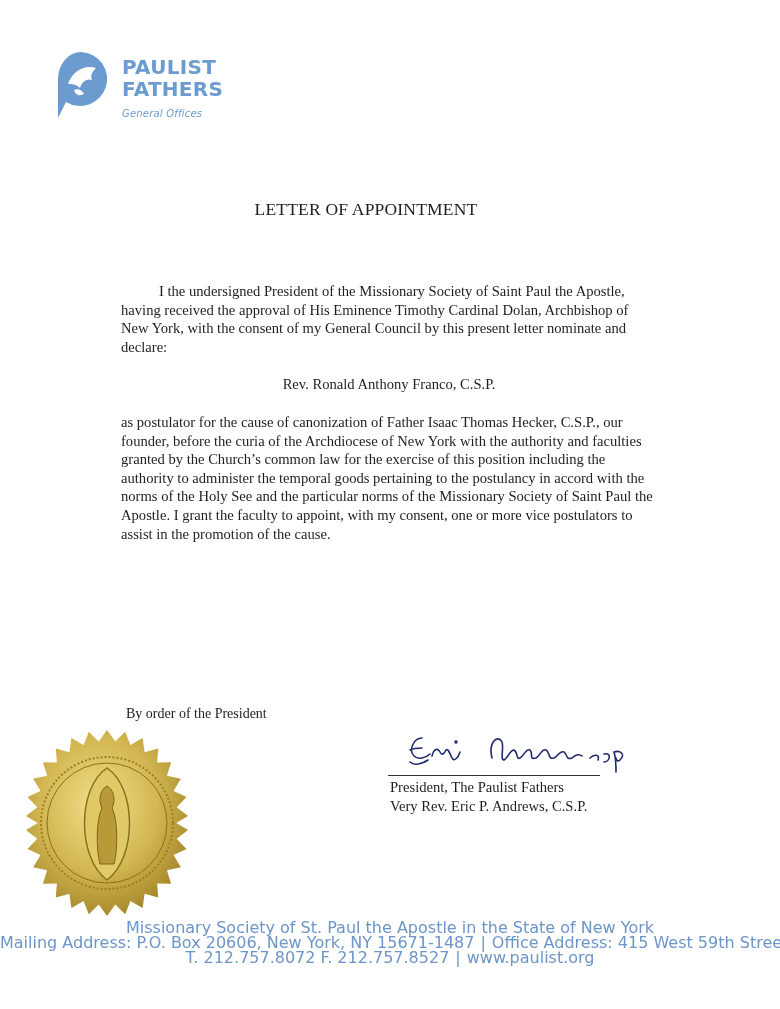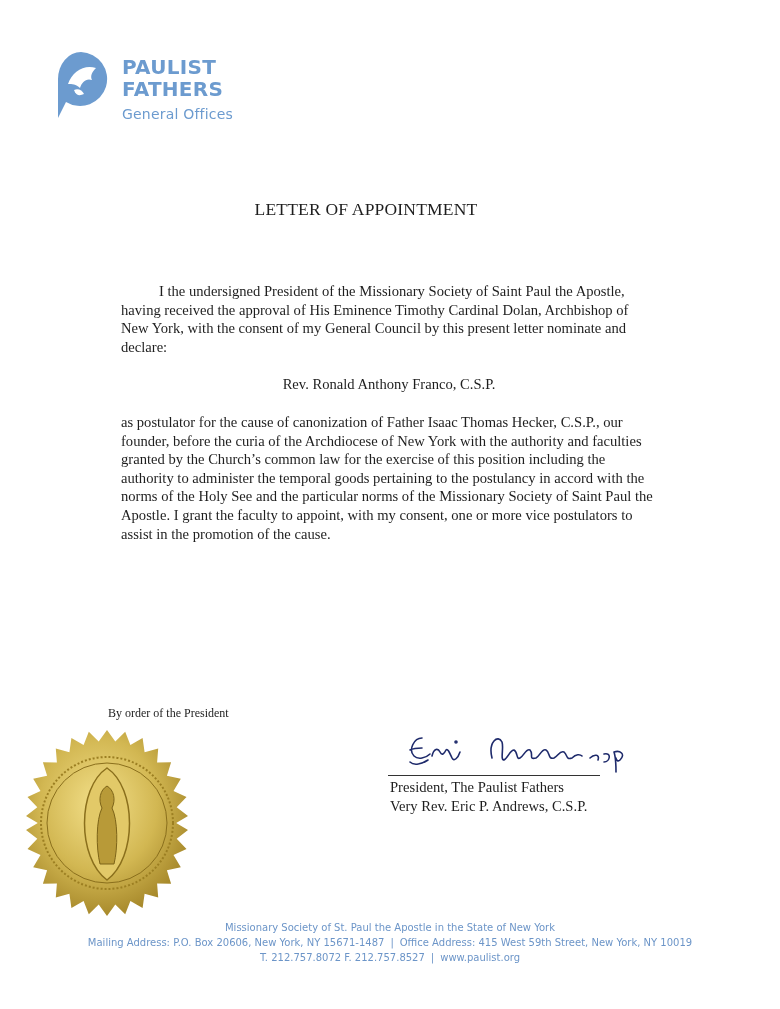--- a/index.html
+++ b/index.html
@@ -3,41 +3,41 @@
 <meta charset="utf-8">
 <style>
   html, body { margin: 0; padding: 0; background: #ffffff; }
   body { width: 780px; height: 1009px; position: relative; overflow: hidden;
          font-family: "Liberation Serif", "DejaVu Serif", serif; color: #1e1e1e; }
   .logo { position: absolute; left: 52px; top: 50px; width: 200px; height: 80px; }
   .logo-mark { position: absolute; left: 0; top: 0; width: 58px; height: 70px; }
   .logo-text { position: absolute; left: 70px; top: 6px; color: #6c9bcf;
                font-family: "DejaVu Sans", sans-serif; }
   .logo-l1, .logo-l2 { font-weight: bold; font-size: 20px; line-height: 22px; letter-spacing: 0.3px; display: block; }
-  .logo-l3 { font-size: 14px; line-height: 20px; display: block; margin-top: 4px; letter-spacing: 0.2px; }
+  .logo-l3 { font-size: 10px; line-height: 20px; display: block; margin-top: 4px; letter-spacing: 0.2px; font-style: italic; }
 
   .title { position: absolute; left: 0; width: 732px; top: 199px; text-align: center;
            font-size: 17.5px; letter-spacing: 0.2px; }
 
   .body { position: absolute; left: 109px; width: 560px; top: 270px; font-size: 14.6px; line-height: 18.6px; }
   .p { margin: 12px; }
   .indent { text-indent: 38px; }
   .nominee { text-align: center; margin: 19px 0 19px 0; }
   .gap { height: 18px; }
 
-  .byorder { position: absolute; left: 108px; top: 706px; font-size: 12px; }
+  .byorder { position: absolute; left: 126px; top: 706px; font-size: 14px; }
 
   .seal { position: absolute; left: 12px; top: 728px; width: 190px; height: 190px; }
 
   .signature { position: absolute; left: 400px; top: 728px; width: 250px; height: 46px; }
   .sig-line { position: absolute; left: 388px; top: 775px; width: 212px; height: 1px; background: #333; }
   .signer { position: absolute; left: 390px; top: 778px; font-size: 14.6px; line-height: 19px; }
 
   .footer { position: absolute; left: 0; width: 780px; top: 920px; text-align: center;
-            color: #6c95c8; font-family: "DejaVu Sans", sans-serif; font-size: 10px; line-height: 15px; }
+            color: #6c95c8; font-family: "DejaVu Sans", sans-serif; font-size: 16px; line-height: 15px; }
   .footer-line { display: block; white-space: nowrap; }
   .sep { padding: 0 6px; }
 </style>
 </head>
 <body>
 
 <div class="logo">
   <svg class="logo-mark" viewBox="0 0 58 70">
     <path d="M29 2 A27 27 0 1 1 14 52 L6 68 L6 29 A23 27 0 0 1 29 2 Z" fill="#6c9bcf"></path>
     <path d="M16 34 C20 22 32 14 44 18 C40 22 38 26 40 30 C34 28 30 32 28 38 C24 34 20 34 16 34 Z" fill="#ffffff"></path>

